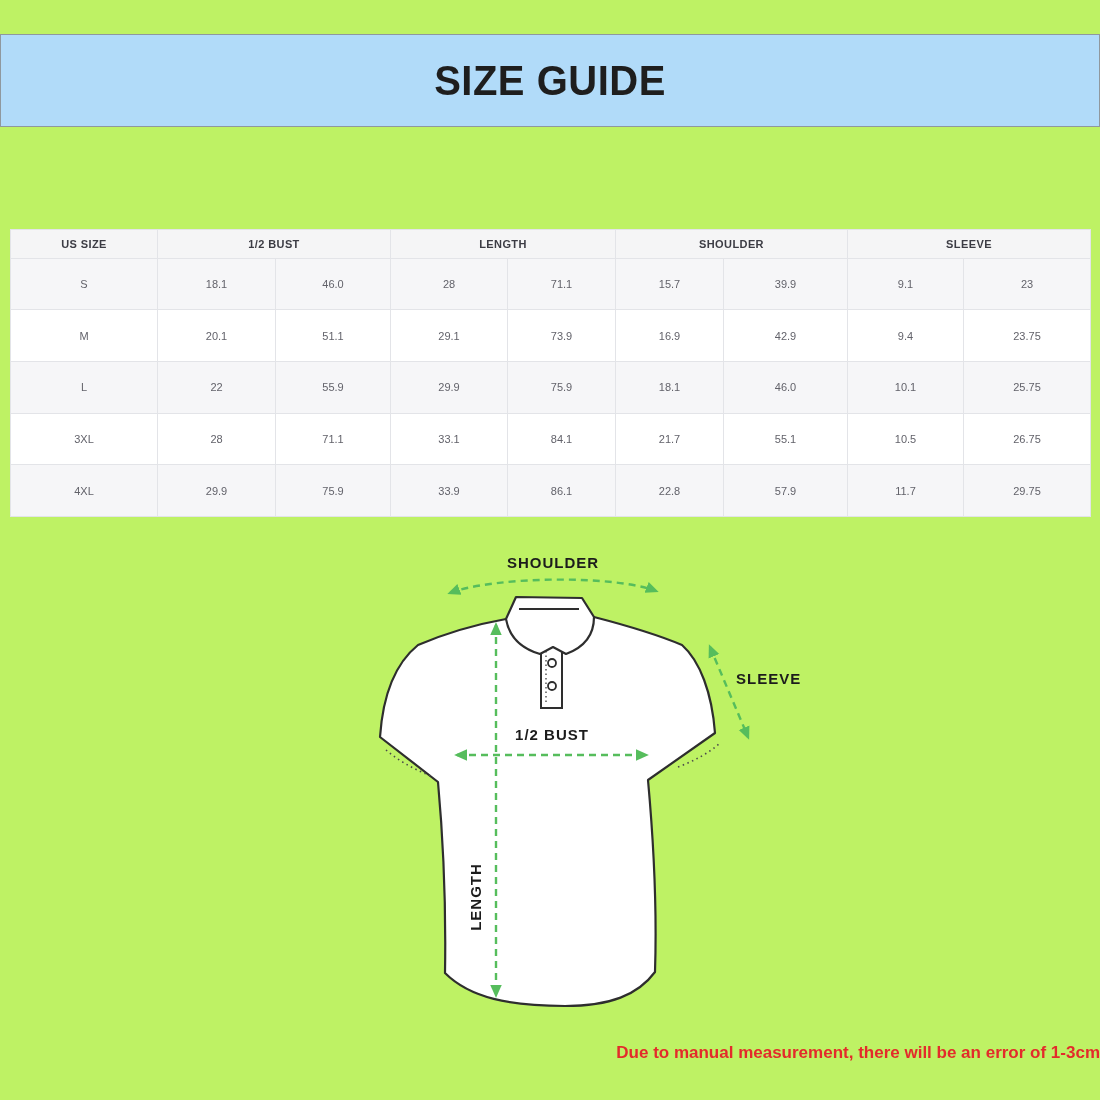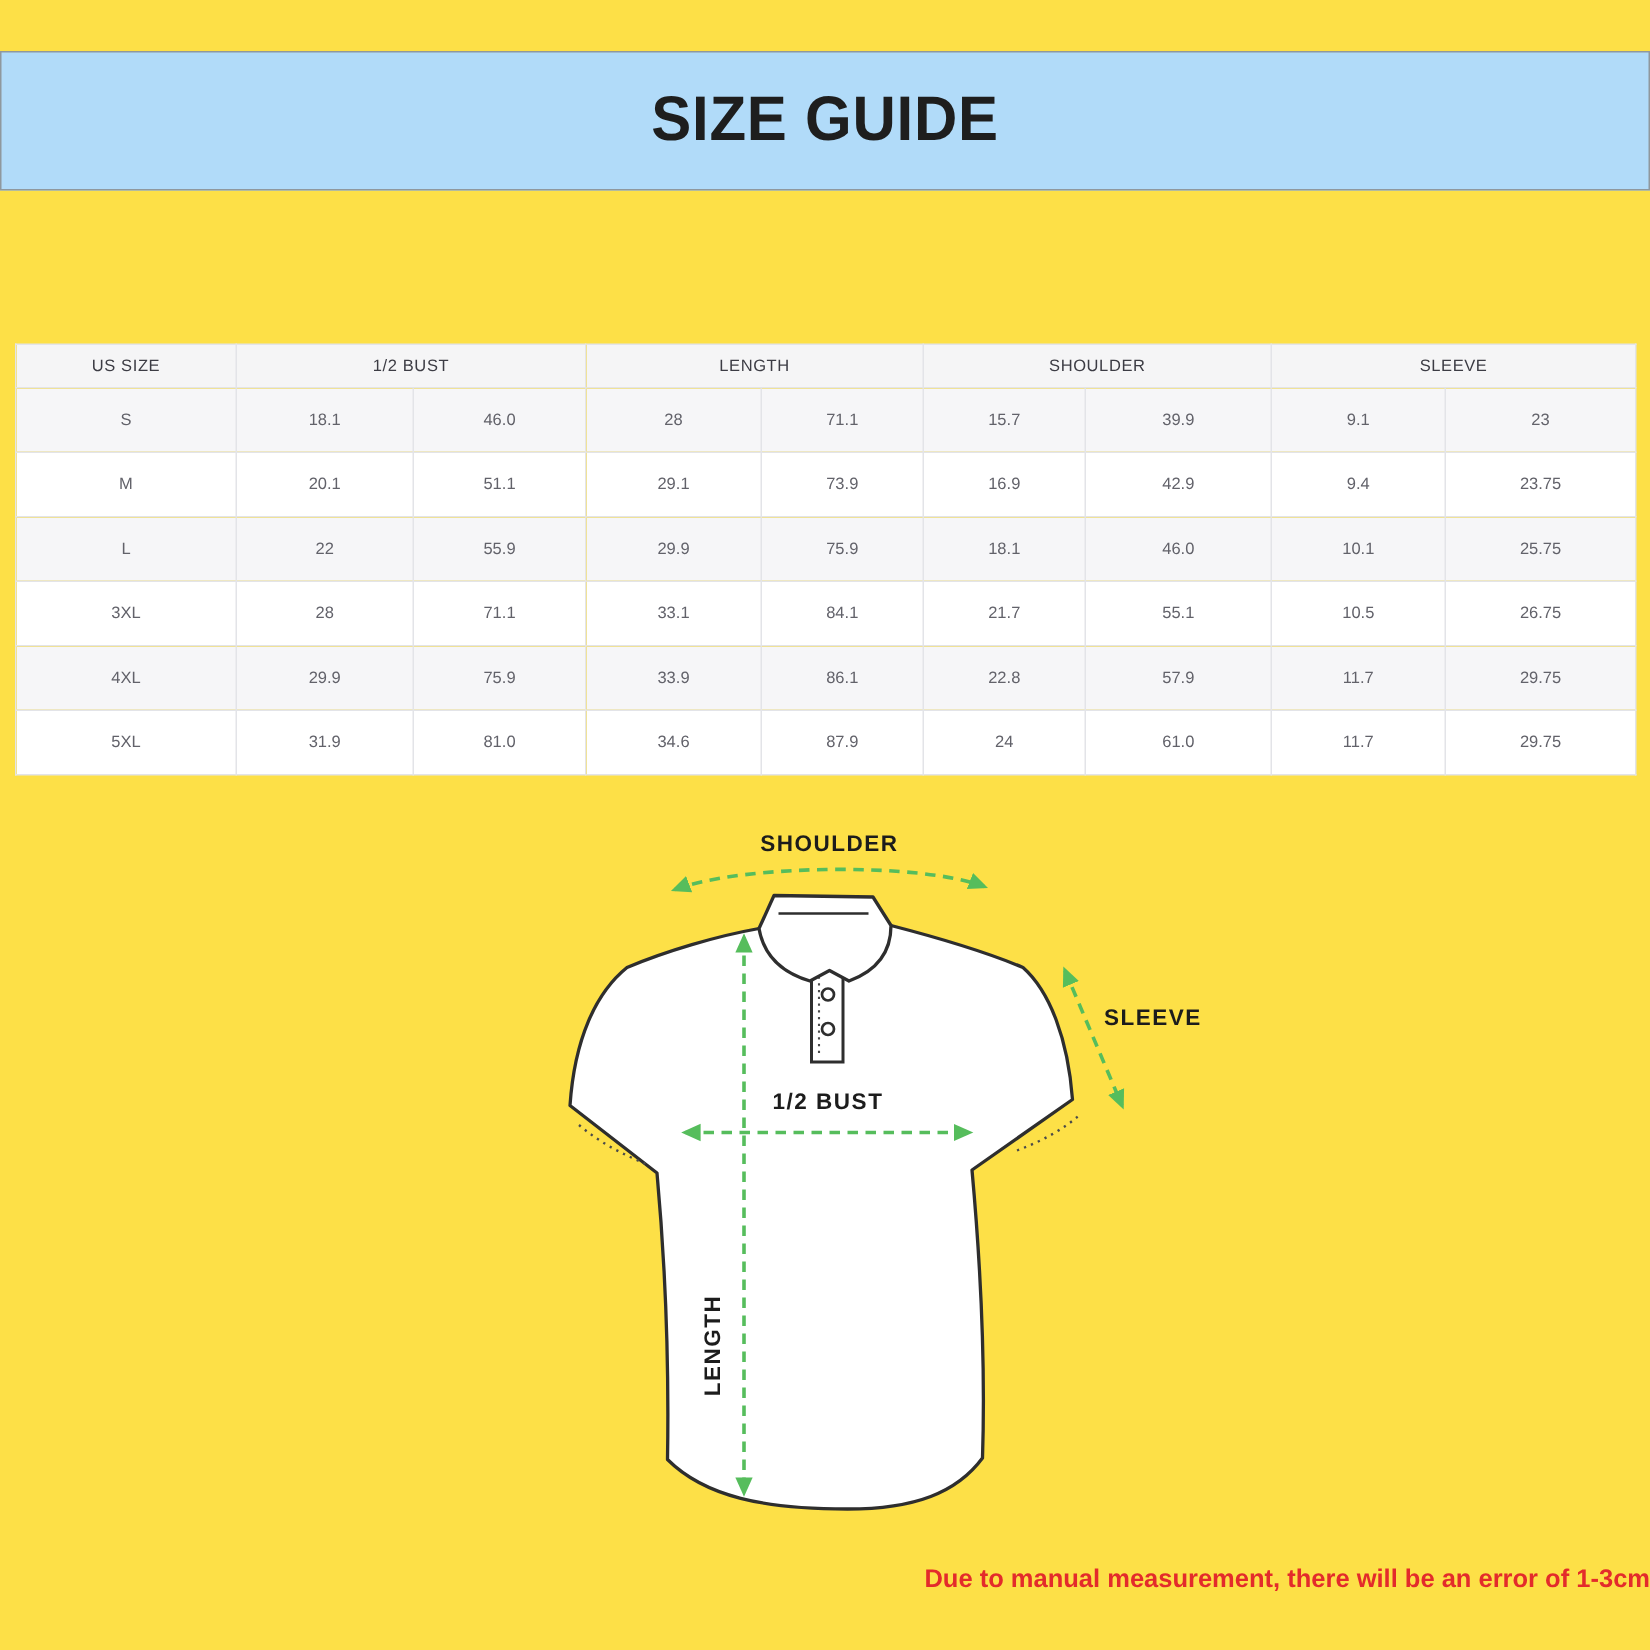--- a/index.html
+++ b/index.html
@@ -3,37 +3,37 @@
 <meta charset="utf-8">
 <style>
   :root{
     --banner-bg:#b1dbf9; --banner-border:#8f989e; --title-color:#1e1e1e;
     --arrow-green:#56bd5c; --shirt-outline:#2e2e2e; --seam-gray:#4a4a4a;
     --note-red:#e32b2b; --table-border:#e3e4e8; --row-alt:#f6f6f8;
     --header-text:#3c3c44; --cell-text:#62626a;
   }
   *{margin:0;padding:0;box-sizing:border-box;}
   html,body{background:#fff;}
-  .page{position:relative;width:1100px;height:1100px;background:#fde047;overflow:hidden;
+  .page{position:relative;width:1100px;height:1100px;background:#bef264;overflow:hidden;
          font-family:"Liberation Sans",sans-serif;}
 
   
   .banner{position:absolute;left:0;top:34px;width:1100px;height:93px;
           background:var(--banner-bg);border:1px solid var(--banner-border);
           display:flex;align-items:center;justify-content:center;}
   .banner h1{font-size:40px;font-weight:800;color:var(--title-color);
              letter-spacing:.5px;transform:scaleY(1.05);}
 
   
   table.size{position:absolute;left:10px;top:229px;width:1080px;height:288px;
              border-collapse:collapse;table-layout:fixed;}
   table.size th,table.size td{border:1px solid var(--table-border);
              text-align:center;vertical-align:middle;height:28.8px;
              font-size:11px;white-space:nowrap;overflow:hidden;}
-  table.size th{font-weight:400;color:var(--header-text);}
+  table.size th{font-weight:700;color:var(--header-text);}
   table.size td{font-weight:400;color:var(--cell-text);}
   tr.group-row th{background:#f5f5f6;letter-spacing:.4px;}
   tr.unit-row th{background:#ffffff;}
   tbody tr:nth-child(odd) td{background:var(--row-alt);}
   tbody tr:nth-child(even) td{background:#ffffff;}
 
   
   .diagram-svg{position:absolute;left:370px;top:540px;width:440px;height:520px;}
   .diag-label{position:absolute;font-weight:700;color:#1c1c1c;font-size:15px;
               letter-spacing:1px;text-align:center;}
@@ -125,31 +125,20 @@
         <td>4XL</td>
         <td>29.9</td>
         <td>75.9</td>
         <td>33.9</td>
         <td>86.1</td>
         <td>22.8</td>
         <td>57.9</td>
         <td>11.7</td>
         <td>29.75</td>
       </tr>
-      <tr>
-        <td>5XL</td>
-        <td>31.9</td>
-        <td>81.0</td>
-        <td>34.6</td>
-        <td>87.9</td>
-        <td>24</td>
-        <td>61.0</td>
-        <td>11.7</td>
-        <td>29.75</td>
-      </tr>
     </tbody>
   </table>
 
   <svg class="diagram-svg" viewBox="0 0 440 520">
     <defs>
       <marker id="ah" markerWidth="6" markerHeight="6" viewBox="0 0 10 10" refX="7" refY="5" orient="auto-start-reverse">
         <path d="M0,1 L9,5 L0,9 Z" fill="var(--arrow-green)"></path>
       </marker>
     </defs>
 

